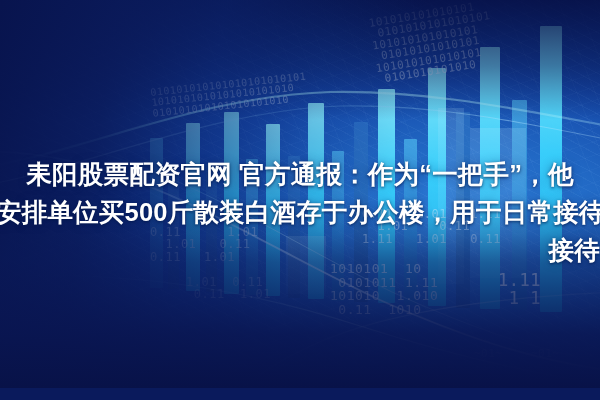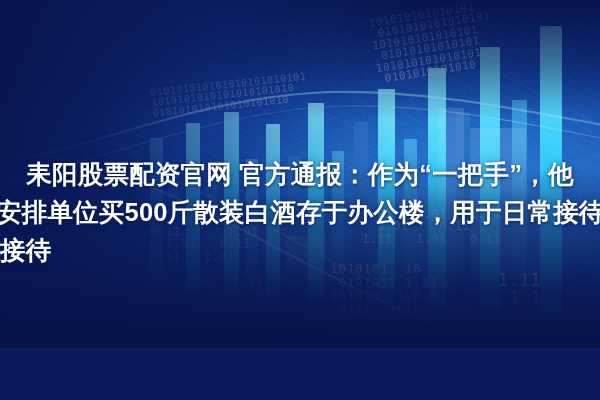--- a/index.html
+++ b/index.html
@@ -1,20 +1,20 @@
 <!DOCTYPE html>
 <html><head>
 <meta charset="utf-8">
 <style>
   html,body{margin:0;padding:0;background:#0a1a5c;}
   *{box-sizing:border-box;}
 
   #stage{
     position:relative;
-    width:600px;height:348px;
+    width:600px;height:388px;
     overflow:hidden;
     font-family:"Liberation Sans","DejaVu Sans",sans-serif;
     background:#0b1b63;
   }
 
   
   .bg-base{
     position:absolute;inset:0;
     background:
       radial-gradient(120% 90% at 78% 58%, #2f7fd8 0%, #2168c4 22%, #1548a8 42%, #103a90 58%, #0d2a74 74%, #0a1c5e 100%);
@@ -79,21 +79,21 @@
     color:#ffffff;
     font-weight:700;
     font-size:25.5px;
     line-height:38px;
     letter-spacing:.2px;
     text-shadow:0 1px 3px rgba(0,20,70,.75), 0 0 10px rgba(0,30,90,.45);
     white-space:nowrap;
   }
   .headline .ln{display:block;}
   .ln2{margin-left:-4px;}
-  .ln3{text-align:left;}
+  .ln3{text-align:right;}
 
   .glass{
     position:absolute;
     background:linear-gradient(180deg, rgba(190,235,255,.17), rgba(120,200,255,.06));
     pointer-events:none;
   }
 </style>
 </head>
 <body>
 

